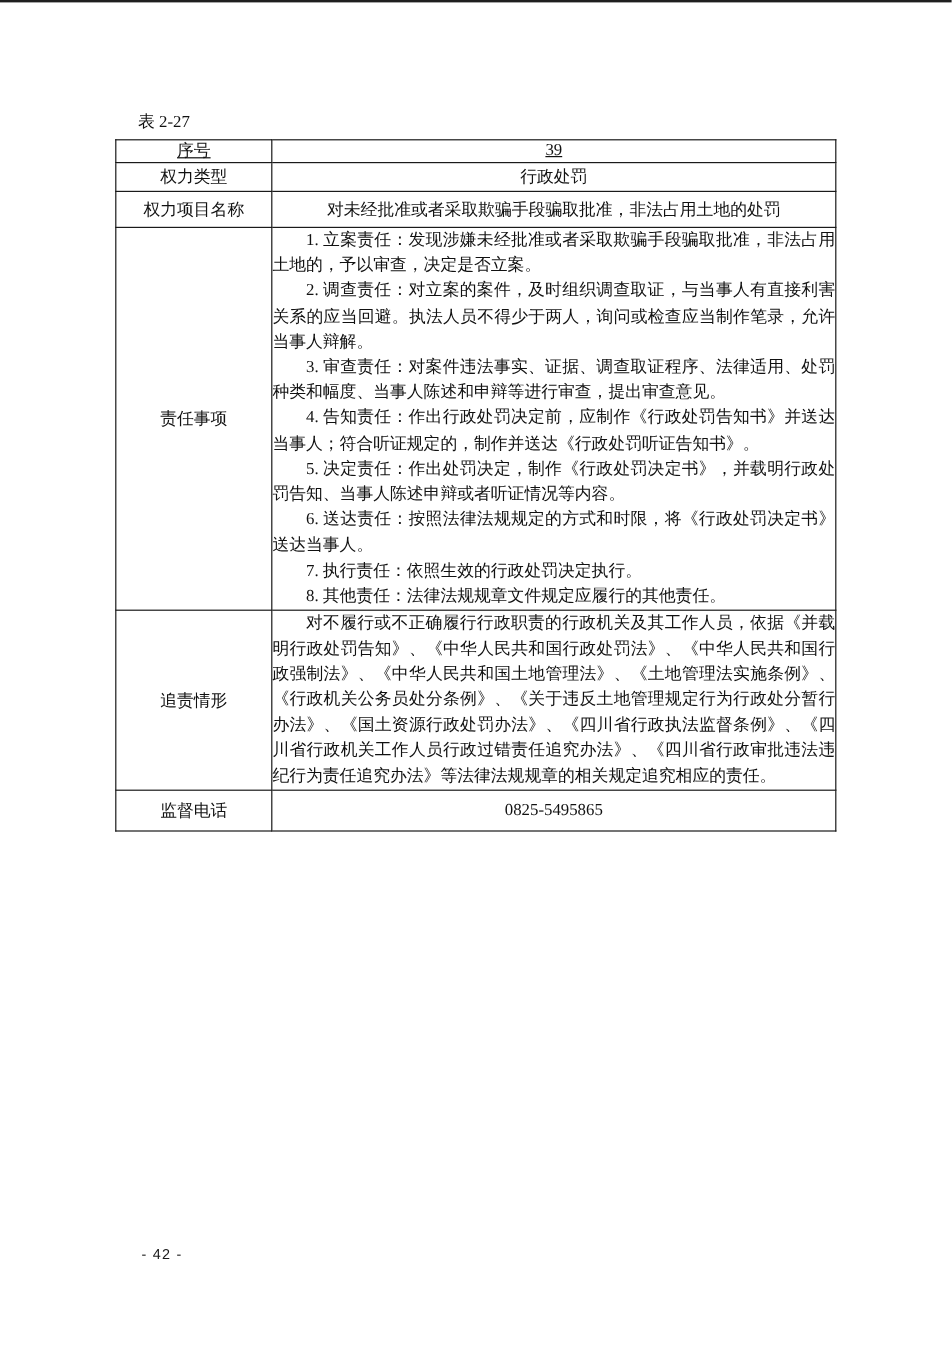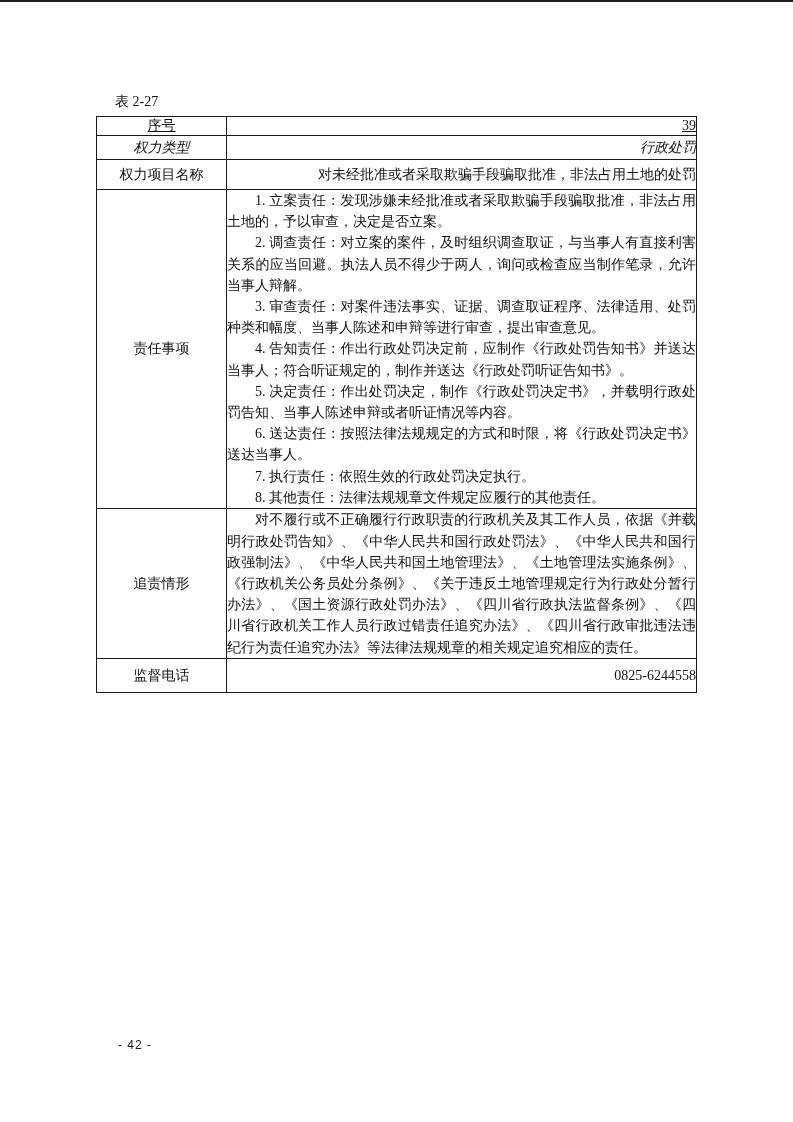--- a/index.html
+++ b/index.html
@@ -48,25 +48,25 @@
     font-weight: normal;
     padding: 0;
     color: #111111;
   }
   table.doc-table th {
     width: 129px;
     text-align: center;
     vertical-align: middle;
   }
   td.center-val {
-    text-align: right;
+    text-align: center;
     vertical-align: middle;
   }
   tr.row-serial      { height: 19px; text-decoration: underline; }
-  tr.row-power-type  { height: 24px; font-style: italic; }
+  tr.row-power-type  { height: 24px; }
   tr.row-power-item  { height: 30px; }
   tr.row-entity      { height: 23px; }
   tr.row-duties      { height: 318px; }
   tr.row-account     { height: 150px; }
   tr.row-phone       { height: 34px; }
   td.text-block {
     vertical-align: middle;
     padding: 5px 9px 5px 9px;
     text-align: justify;
     line-height: 21.2px;
@@ -122,19 +122,19 @@
         </td>
       </tr>
       <tr class="row-account">
         <th>追责情形</th>
         <td class="text-block">
           <p>对不履行或不正确履行行政职责的行政机关及其工作人员，依据《并载明行政处罚告知》、《中华人民共和国行政处罚法》、《中华人民共和国行政强制法》、《中华人民共和国土地管理法》、《土地管理法实施条例》、《行政机关公务员处分条例》、《关于违反土地管理规定行为行政处分暂行办法》、《国土资源行政处罚办法》、《四川省行政执法监督条例》、《四川省行政机关工作人员行政过错责任追究办法》、《四川省行政审批违法违纪行为责任追究办法》等法律法规规章的相关规定追究相应的责任。</p>
         </td>
       </tr>
       <tr class="row-phone">
         <th>监督电话</th>
-        <td class="center-val">0825-6244558</td>
+        <td class="center-val">0825-5495865</td>
       </tr>
     </tbody>
   </table>
 </div>
 
 <div class="page-number">- 42 -</div>
 
 </body></html>

